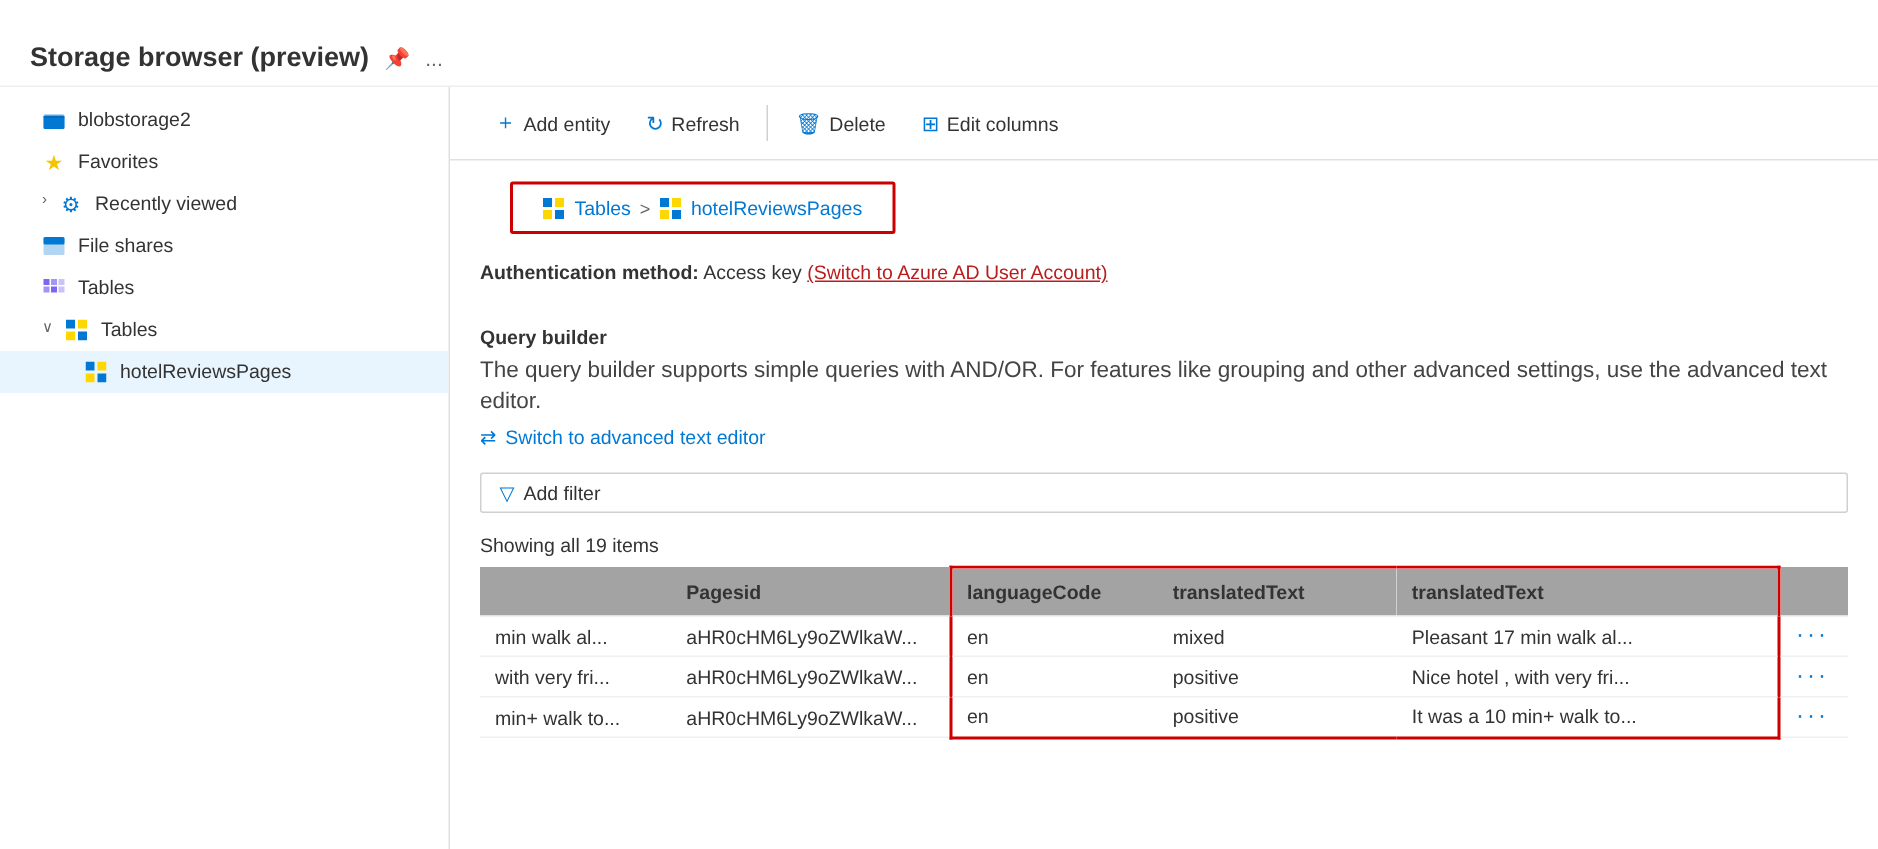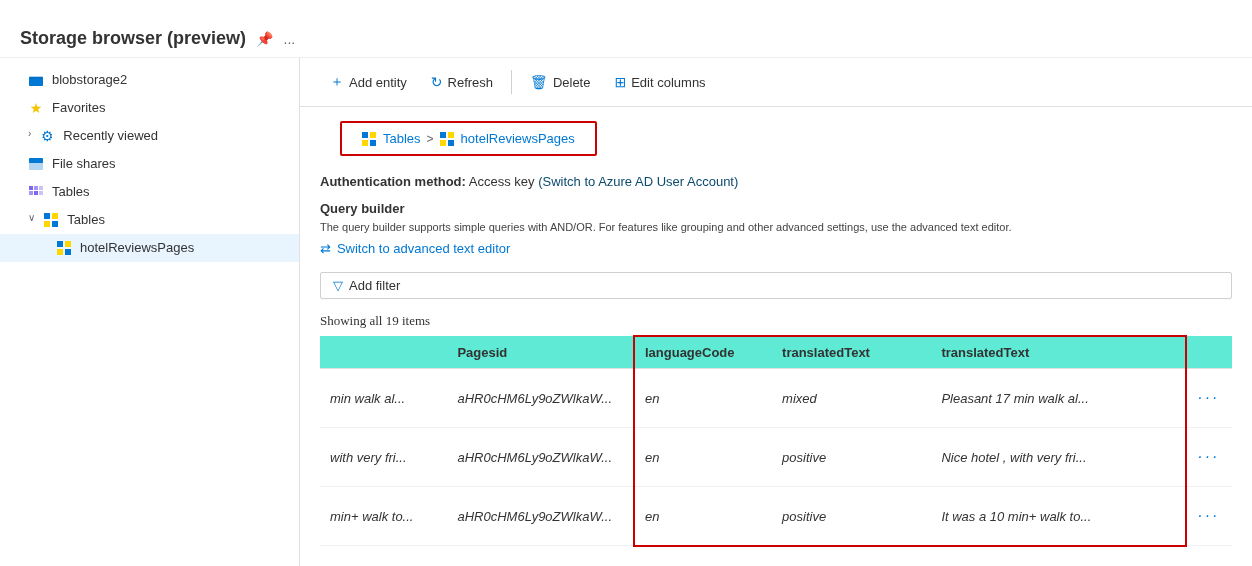--- a/index.html
+++ b/index.html
@@ -39,39 +39,39 @@
 
     
     .breadcrumb-bar { display: flex; align-items: center; padding: 8px 20px; border: 2px solid #cc0000; margin: 8px 20px 4px; border-radius: 2px; width: fit-content; gap: 6px; }
     .breadcrumb-item { display: flex; align-items: center; gap: 4px; color: #0078d4; font-size: 13px; cursor: pointer; }
     .breadcrumb-sep { color: #666; font-size: 12px; }
 
     
     .info-section { padding: 8px 20px 4px; }
     .info-row { margin-bottom: 4px; font-size: 13px; }
     .info-label { font-weight: 600; }
-    .info-link { color: #0c4a6e; cursor: pointer; }
-
-    
-    .query-section { padding: 4px 20px; }
+    .info-link { color: #b91c1c; cursor: pointer; text-decoration: underline; }
+
+    
+    .query-section { padding: 4px 20px; margin-top: 16px; }
     .query-title { font-weight: 600; font-size: 13px; margin-bottom: 4px; }
-    .query-desc { font-size: 11px; color: #444; margin-bottom: 6px; line-height: 1.4; }
+    .query-desc { font-size: 15px; color: #444; margin-bottom: 6px; line-height: 1.4; }
     .switch-editor { display: flex; align-items: center; gap: 6px; color: #0078d4; cursor: pointer; font-size: 13px; margin-bottom: 8px; }
 
     
     .add-filter-btn { display: flex; align-items: center; gap: 6px; padding: 5px 12px; border: 1px solid #d0d0d0; background: #fff; cursor: pointer; font-size: 13px; color: #333; border-radius: 2px; margin: 4px 20px 8px; }
 
     
-    .items-count { padding: 6px 20px; font-size: 13px; color: #333; font-family: Liberation Serif, serif; }
+    .items-count { padding: 6px 20px; font-size: 13px; color: #333; }
 
     
     .table-container { flex: 1; overflow: auto; padding: 0 20px; }
     table { width: 100%; border-collapse: collapse; font-size: 13px; }
-    th { text-align: left; padding: 8px 10px; font-weight: 600; color: #333; border-bottom: 1px solid #e0e0e0; background: #5eead4; position: sticky; top: 0; }
-    td { padding: 20px 10px; border-bottom: 1px solid #f0f0f0; color: #333; font-style: italic; }
+    th { text-align: left; padding: 8px 10px; font-weight: 600; color: #333; border-bottom: 1px solid #e0e0e0; background: #a3a3a3; position: sticky; top: 0; }
+    td { padding: 4px 10px; border-bottom: 1px solid #f0f0f0; color: #333; }
 
     .more-btn { color: #0078d4; cursor: pointer; font-size: 16px; letter-spacing: 2px; }
   </style>
 </head>
 <body>
 
 <div class="app-container">
 
   <div class="app-header">
     <span class="app-title">Storage browser (preview)</span>

